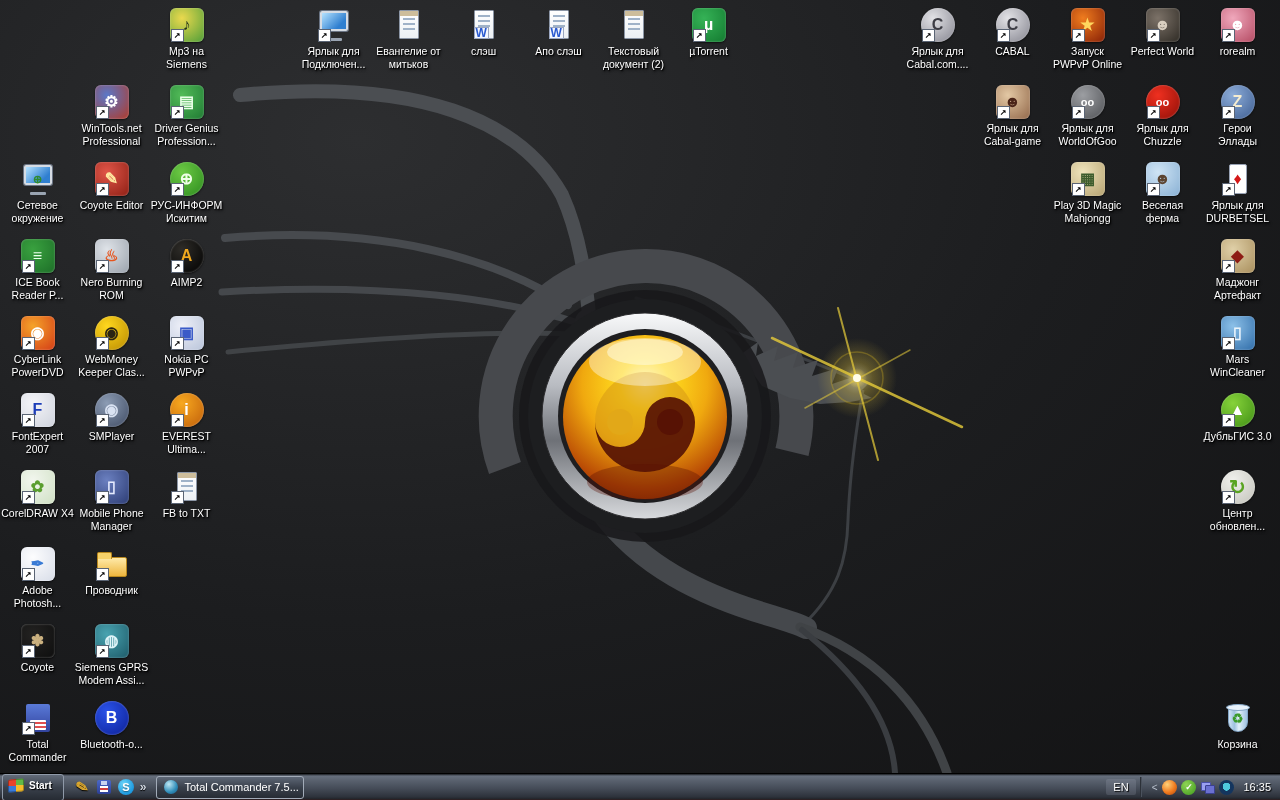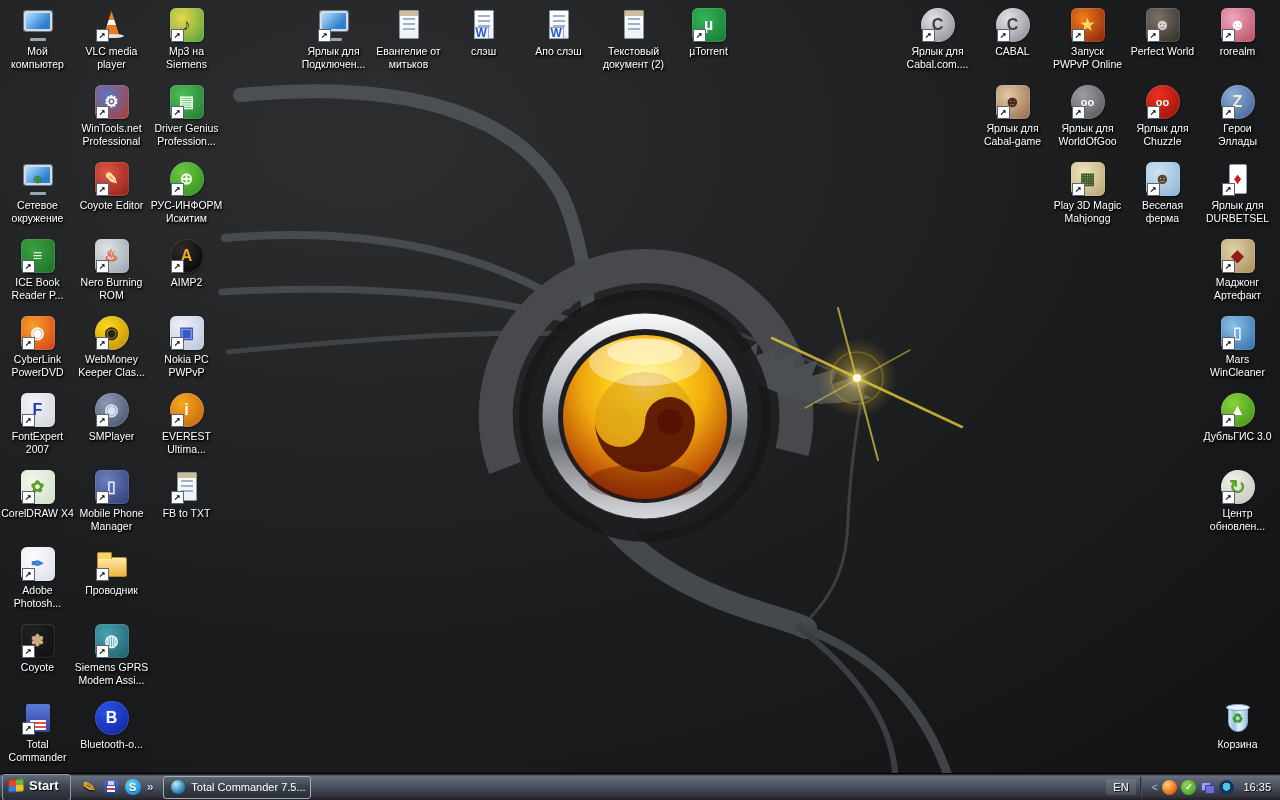--- a/index.html
+++ b/index.html
@@ -49,21 +49,21 @@
   .k-floppy::after{content:"";position:absolute;left:9px;right:9px;bottom:5px;height:10px;border-radius:1px;
       background:repeating-linear-gradient(180deg,#fff 0 2px,#e05050 2px 4px)}
   .k-card::before{content:"";position:absolute;left:8px;right:8px;top:2px;bottom:2px;background:#fff;
       border:1px solid #98a2b4;border-radius:2px}
   
   #taskbar{position:absolute;left:0;bottom:0;width:1280px;height:27px;display:flex;align-items:center;z-index:5;
     background:linear-gradient(180deg,#191b1f 0%,#666f7d 8%,#59616e 25%,#454c58 55%,#2d323b 88%,#23262c 95%,#321c1e 100%);
     border-top:1px solid #000;box-sizing:border-box}
   .start-btn{display:flex;align-items:center;gap:5px;height:21px;margin:0 0 0 2px;padding:0 11px 4px 5px;
     background:linear-gradient(#626b79,#3a414c 50%,#262b33);border:1px solid #8f99a8;border-radius:3px;
-    color:#fff;font-size:13px;font-weight:bold;text-shadow:1px 1px 1px #000;cursor:pointer}
+    color:#fff;font-size:10px;font-weight:bold;text-shadow:1px 1px 1px #000;cursor:pointer}
   .winflag{width:16px;height:13px;border-radius:2px;transform:skewY(-5deg);flex:none;
     background:conic-gradient(from 0deg at 50% 50%,#62b846 0 25%,#f5bd2a 0 50%,#3a7ad8 0 75%,#e8442a 0 100%);
     box-shadow:inset 0 0 0 1px rgba(0,0,0,.3)}
   .ql{display:flex;align-items:center;gap:7px;margin-left:10px}
   .qli{width:16px;height:16px;display:inline-flex;align-items:center;justify-content:center;cursor:pointer;flex:none}
   .qli-brush{color:#d9a62e;font-size:15px;font-weight:bold;transform:rotate(-12deg);text-shadow:0 1px 1px #000}
   .qli-floppy{background:linear-gradient(#4a68c8,#2c3f96);border-radius:2px;position:relative;width:14px;height:14px}
   .qli-floppy::before{content:"";position:absolute;left:4px;right:4px;top:1px;height:4px;background:#c8d4f0}
   .qli-floppy::after{content:"";position:absolute;left:3px;right:3px;bottom:2px;height:6px;
       background:repeating-linear-gradient(180deg,#fff 0 2px,#d04040 2px 4px)}
@@ -155,28 +155,20 @@
       <circle cx="857" cy="378" r="26" fill="none" stroke="#c8a820" stroke-width="1.5" opacity=".35"></circle>
       <line x1="772" y1="338" x2="962" y2="427" stroke="#e7cc3a" stroke-width="2.5" opacity=".8" stroke-linecap="round"></line>
       <line x1="838" y1="308" x2="878" y2="460" stroke="#e7cc3a" stroke-width="2" opacity=".7" stroke-linecap="round"></line>
       <line x1="805" y1="408" x2="910" y2="350" stroke="#e7cc3a" stroke-width="1.5" opacity=".55" stroke-linecap="round"></line>
       <circle cx="857" cy="378" r="10" fill="url(#flareGlow)"></circle>
       <circle cx="857" cy="378" r="4" fill="#fffde8"></circle>
     </g>
   </svg>
 
   <div id="icons">
-      <div class="di" style="left: 0px; top: 8px;">
-    <div class="art k-monitor">
-      
-      
-    </div>
-    <div class="lbl">Мой
-компьютер</div>
-  </div>
       <div class="di" style="left: 0px; top: 162px;">
     <div class="art k-monitor">
       <span class="g" style="color: rgb(46, 139, 46); font-size: 11px;">⊕</span>
 
     </div>
     <div class="lbl">Сетевое
 окружение</div>
   </div>
       <div class="di" style="left: 0px; top: 239px;">
     <div class="art k-tile" style="background: radial-gradient(circle at 35% 30%, rgb(57, 161, 63), rgb(29, 110, 40));">
@@ -224,28 +216,20 @@
     </div>
     <div class="lbl">Coyote</div>
   </div>
       <div class="di" style="left: 0px; top: 701px;">
     <div class="art k-floppy">
 
       <span class="sc"></span>
     </div>
     <div class="lbl">Total
 Commander</div>
-  </div>
-      <div class="di" style="left: 74px; top: 8px;">
-    <div class="art k-cone">
-
-      <span class="sc"></span>
-    </div>
-    <div class="lbl">VLC media
-player</div>
   </div>
       <div class="di" style="left: 74px; top: 85px;">
     <div class="art k-tile" style="background: radial-gradient(circle at 35% 30%, rgb(90, 120, 200), rgb(176, 58, 42));">
       <span class="g" style="color: rgb(255, 255, 255);">⚙</span>
       <span class="sc"></span>
     </div>
     <div class="lbl">WinTools.net
 Professional</div>
   </div>
       <div class="di" style="left: 74px; top: 162px;">

